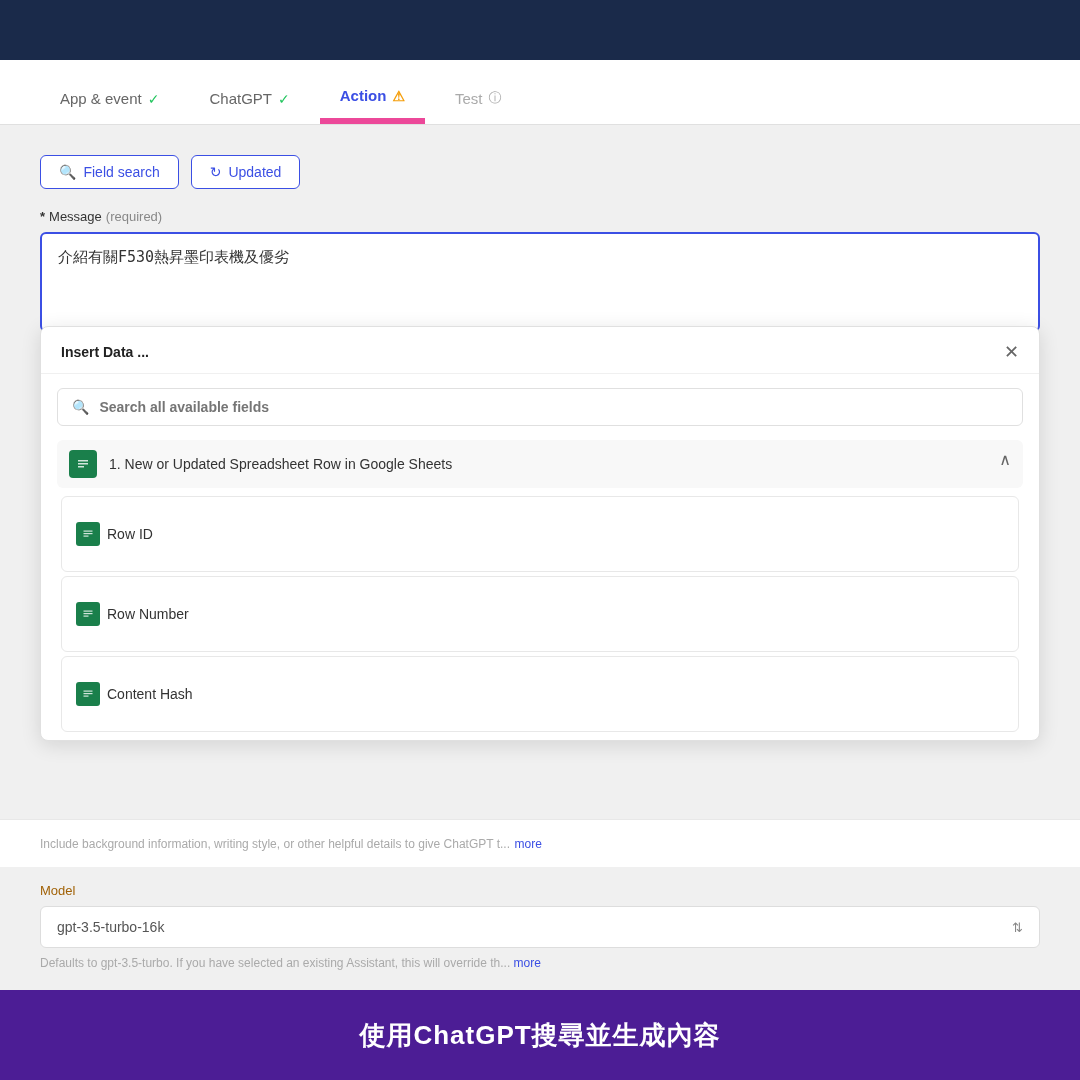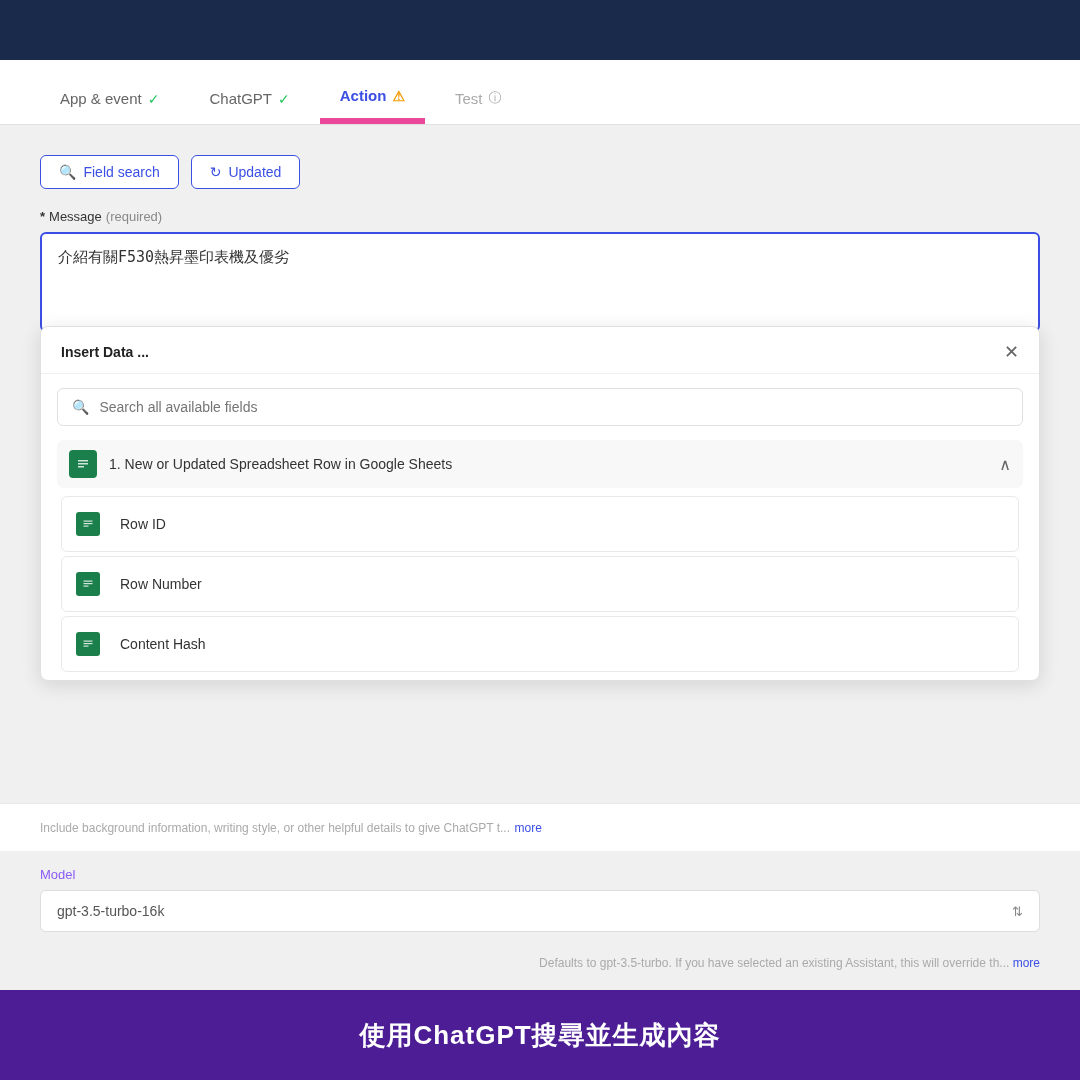--- a/index.html
+++ b/index.html
@@ -201,21 +201,21 @@
       background: transparent;
     }
 
     
     .spreadsheet-section {
       padding: 0 16px 8px 16px;
     }
 
     .spreadsheet-header {
       display: flex;
-      align-items: center;
+      align-items: flex-start;
       justify-content: space-between;
       padding: 10px 12px;
       background: #f8f8f8;
       border-radius: 6px;
       cursor: pointer;
       margin-bottom: 8px;
     }
 
     .spreadsheet-header-left {
       display: flex;
@@ -251,22 +251,22 @@
     .field-items {
       padding: 0 4px;
       display: flex;
       flex-direction: column;
       gap: 4px;
     }
 
     .field-item {
       display: flex;
       align-items: center;
-      gap: 20px;
-      padding: 15px 14px;
+      gap: 7px;
+      padding: 25px 14px;
       border: 1px solid #e8e8e8;
       border-radius: 6px;
       cursor: pointer;
       background: #fff;
     }
 
     .field-icon {
       width: 24px;
       height: 24px;
       background: #1a7f4b;
@@ -305,21 +305,21 @@
     }
 
     
     .model-section {
       background: #f0f0f0;
       padding: 16px 40px 20px 40px;
     }
 
     .model-label {
       font-size: 13px;
-      color: #8b5cf6;
+      color: #a16207;
       font-weight: 500;
       margin-bottom: 8px;
     }
 
     .model-select {
       width: 100%;
       padding: 12px 16px;
       border: 1px solid #ddd;
       border-radius: 6px;
       background: #fff;
@@ -327,22 +327,21 @@
       color: #555;
       cursor: pointer;
       display: flex;
       align-items: center;
       justify-content: space-between;
     }
 
     .model-hint {
       font-size: 12px;
       color: #aaa;
-      margin-top: 24px;
-      text-align: right;
+      margin-top: 8px;
     }
 
     
     .bottom-banner {
       background: #4c1d95;
       height: 90px;
       display: flex;
       align-items: center;
       justify-content: center;
       flex-shrink: 0;
@@ -429,21 +428,21 @@
     </div>
 
     <div class="insert-data-popup">
       <div class="popup-header">
         <span class="popup-title">Insert Data ...</span>
         <button class="close-btn">✕</button>
       </div>
 
       <div class="search-box">
         <span class="search-icon">🔍</span>
-        <input type="text" style="font-size: 14px; color: rgb(153, 153, 153);" placeholder="Search all available fields">
+        <input type="text" style="font-size: 14px; color: rgb(153, 153, 153); font-weight: bold;" placeholder="Search all available fields">
       </div>
 
       <div class="spreadsheet-section">
         <div class="spreadsheet-header">
           <div class="spreadsheet-header-left">
             <div class="spreadsheet-icon">
               <svg width="16" height="16" viewBox="0 0 16 16" fill="none">
                 <rect x="1" y="1" width="14" height="14" rx="1" fill="#1a7f4b"></rect>
                 <rect x="3" y="4" width="10" height="1.5" fill="white" opacity="0.8"></rect>
                 <rect x="3" y="7" width="10" height="1.5" fill="white" opacity="0.8"></rect>

